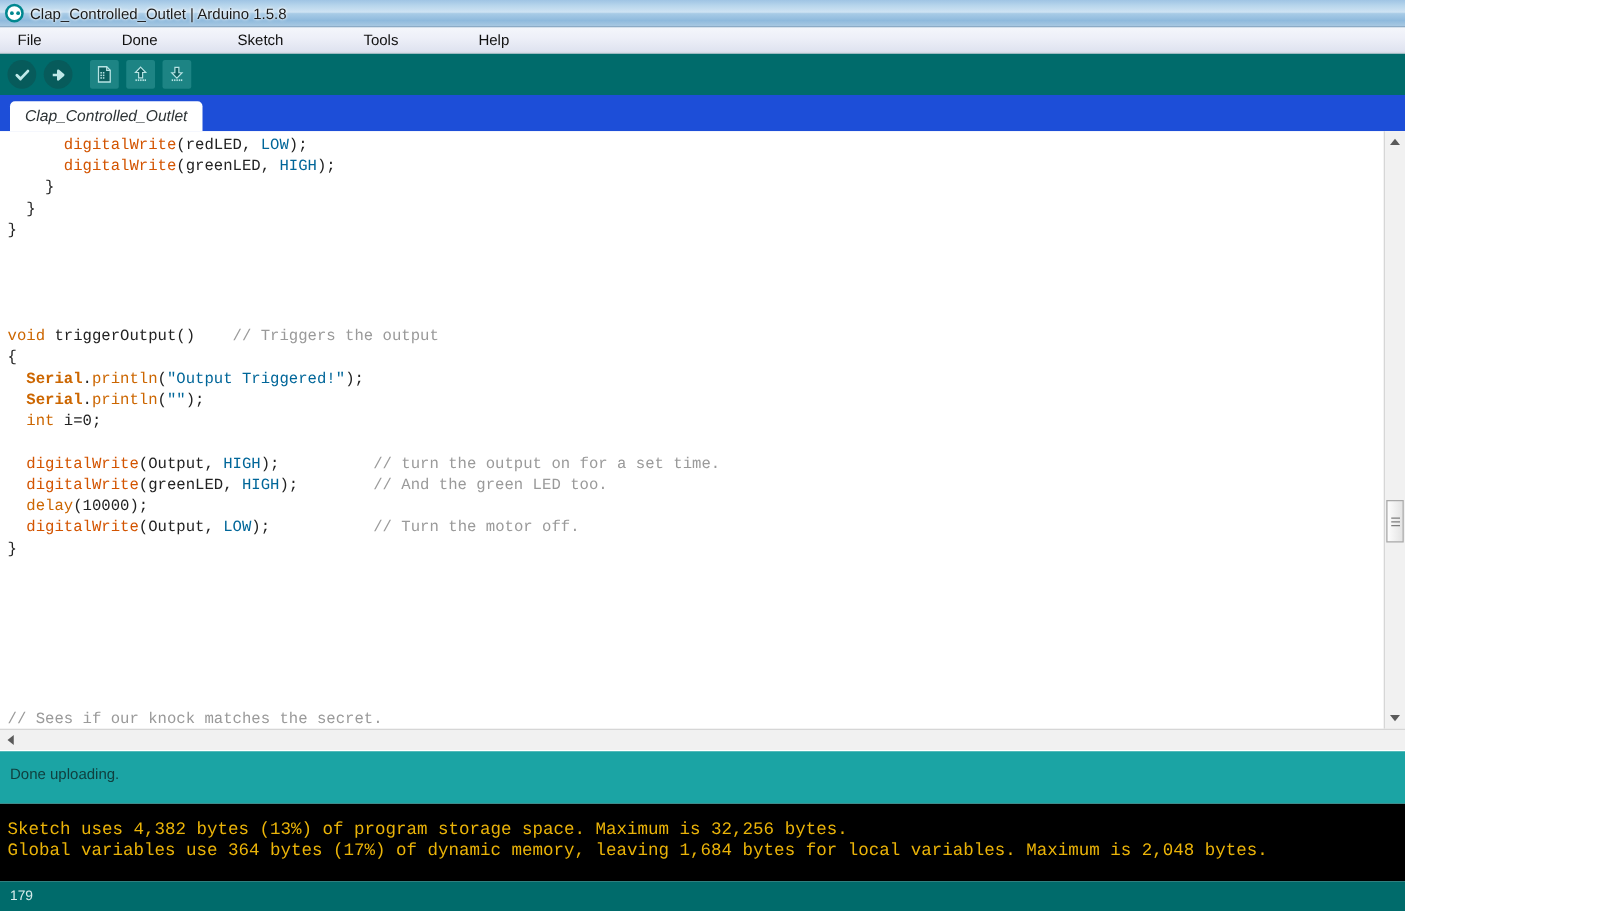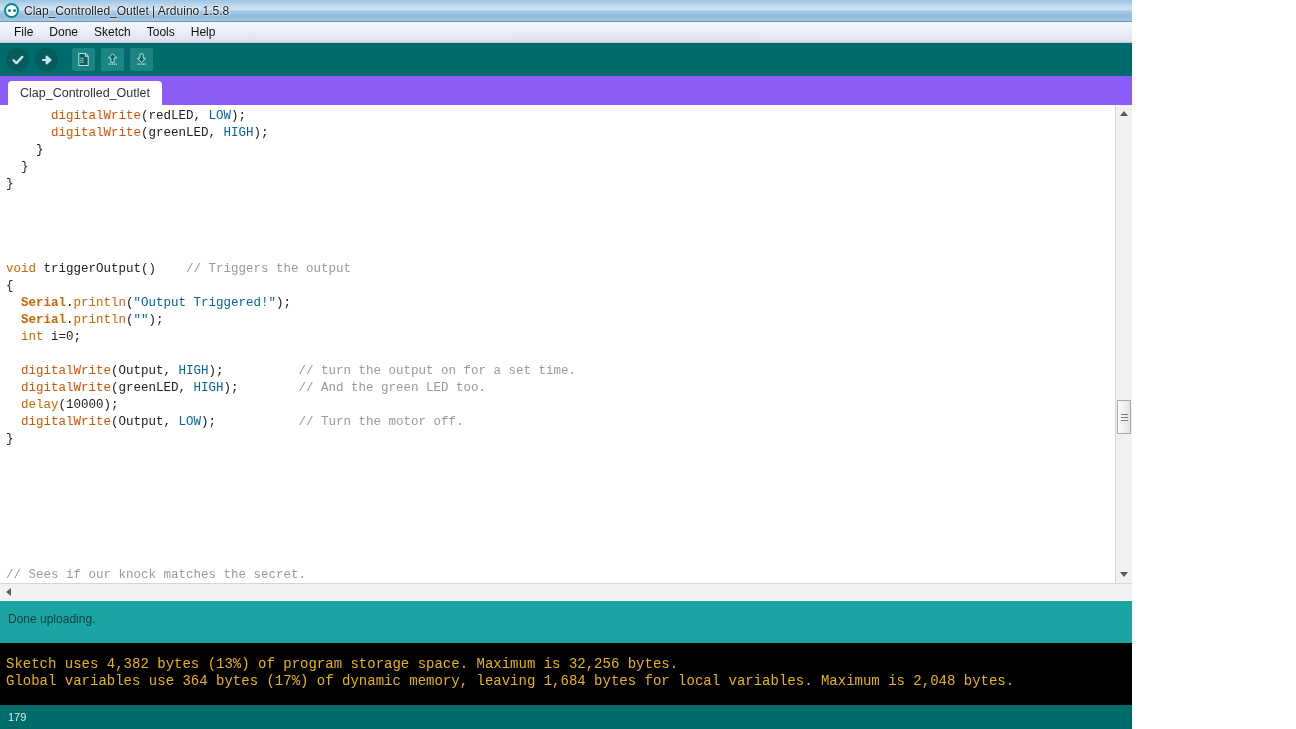--- a/index.html
+++ b/index.html
@@ -12,21 +12,20 @@
     height: 729px;
     overflow: hidden;
     font-family: "Liberation Sans", sans-serif;
     -webkit-font-smoothing: none;
   }
   #app {
     position: relative;
     width: 1124px;
     height: 729px;
     overflow: hidden;
-    padding-left: 8px;
   }
 
   
   .titlebar {
     position: absolute;
     left: 0; top: 0;
     width: 1296px; height: 22px;
     background: linear-gradient(to bottom,
         #9fc4e4 0%, #b8d6ec 22%, #cfe3f3 46%,
         #a8cbe6 52%, #8fbadd 78%, #a9c9e2 100%);
@@ -129,20 +128,21 @@
   .menubar {
     position: absolute;
     left: 0; top: 22px;
     width: 1296px; height: 21px;
     background: linear-gradient(to bottom, #f4f6fb 0%, #eef0f8 40%, #dfe3f0 95%, #d3d8e8 100%);
     border-bottom: 1px solid #c4c9d8;
     display: flex;
     align-items: center;
     padding-left: 6px;
     box-sizing: border-box;
+    gap: 48px;
   }
   .menu-item {
     font-size: 12px;
     color: #111111;
     padding: 2px 8px;
     cursor: default;
   }
 
   
   .toolbar {
@@ -184,22 +184,23 @@
     display: flex;
     align-items: center;
     justify-content: center;
   }
 
   
   .tabstrip {
     position: absolute;
     left: 0; top: 76px;
     width: 1296px; height: 29px;
-    background: #8b5cf6;
-    box-sizing: border-box;
+    background: #1d4ed8;
+    box-sizing: border-box;
+    font-style: italic;
   }
   .sketch-tab {
     position: absolute;
     left: 8px; top: 5px;
     height: 24px;
     padding: 0 12px;
     background: #ffffff;
     border-radius: 4px 4px 0 0;
     display: flex;
     align-items: center;

